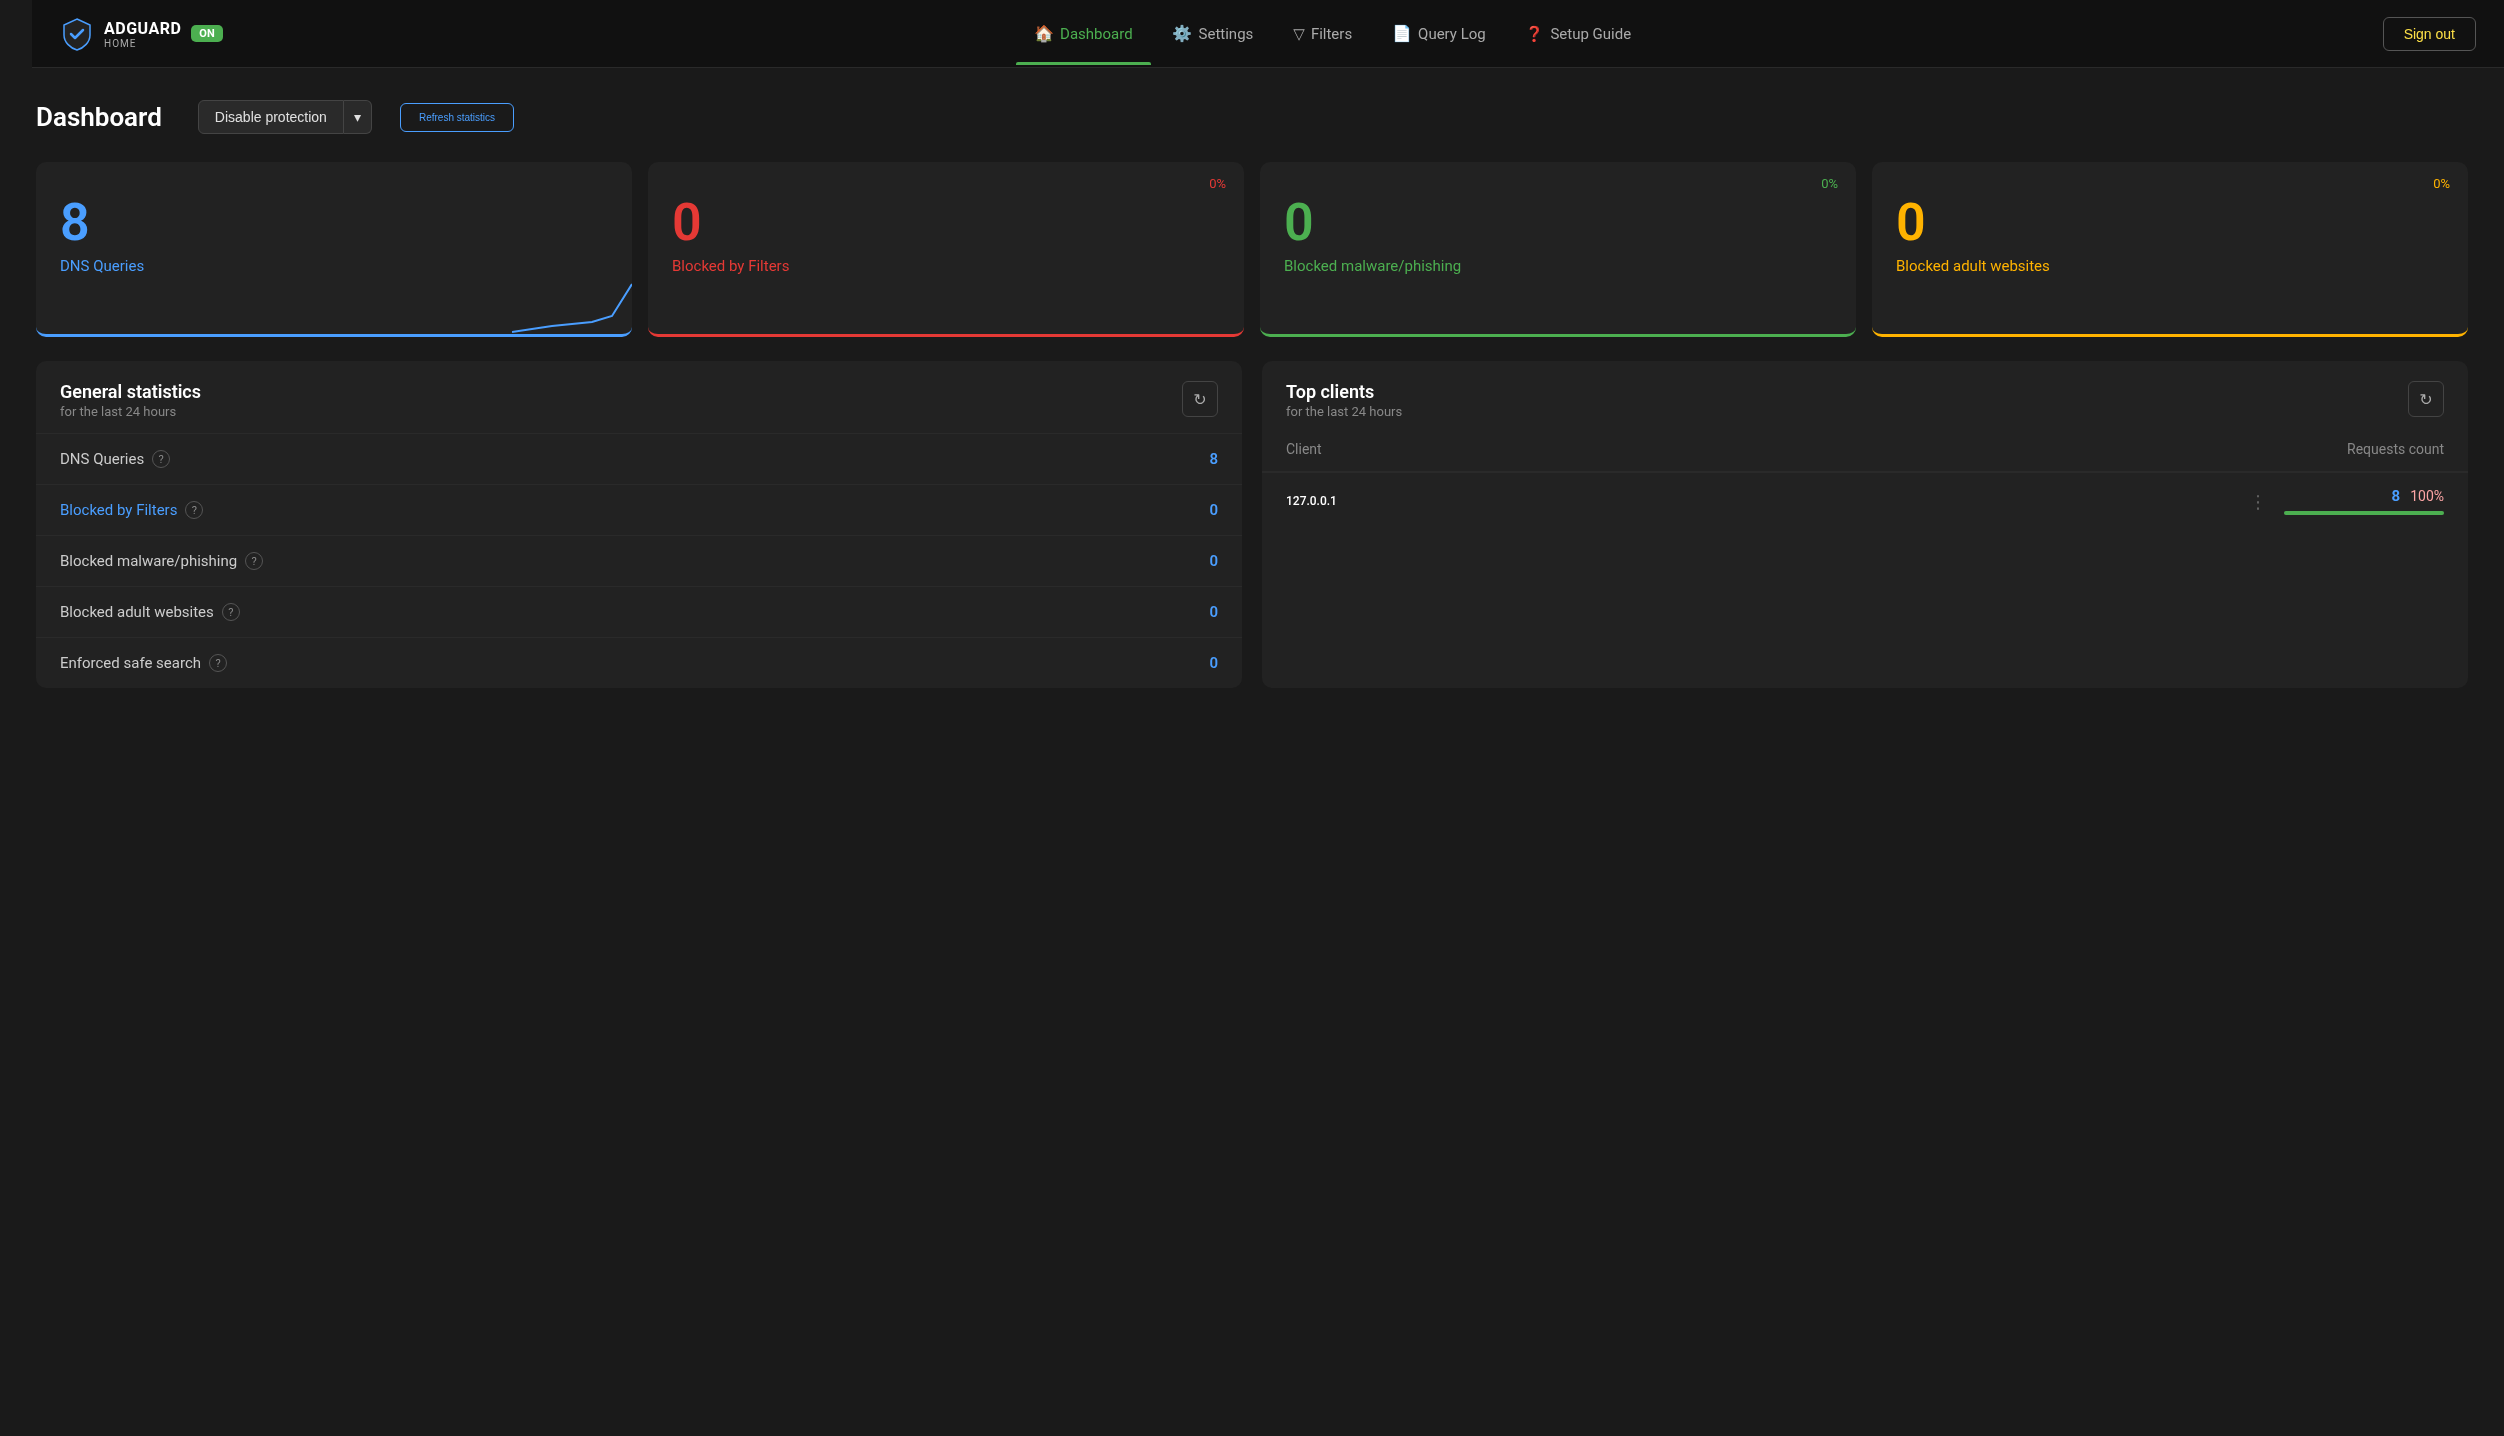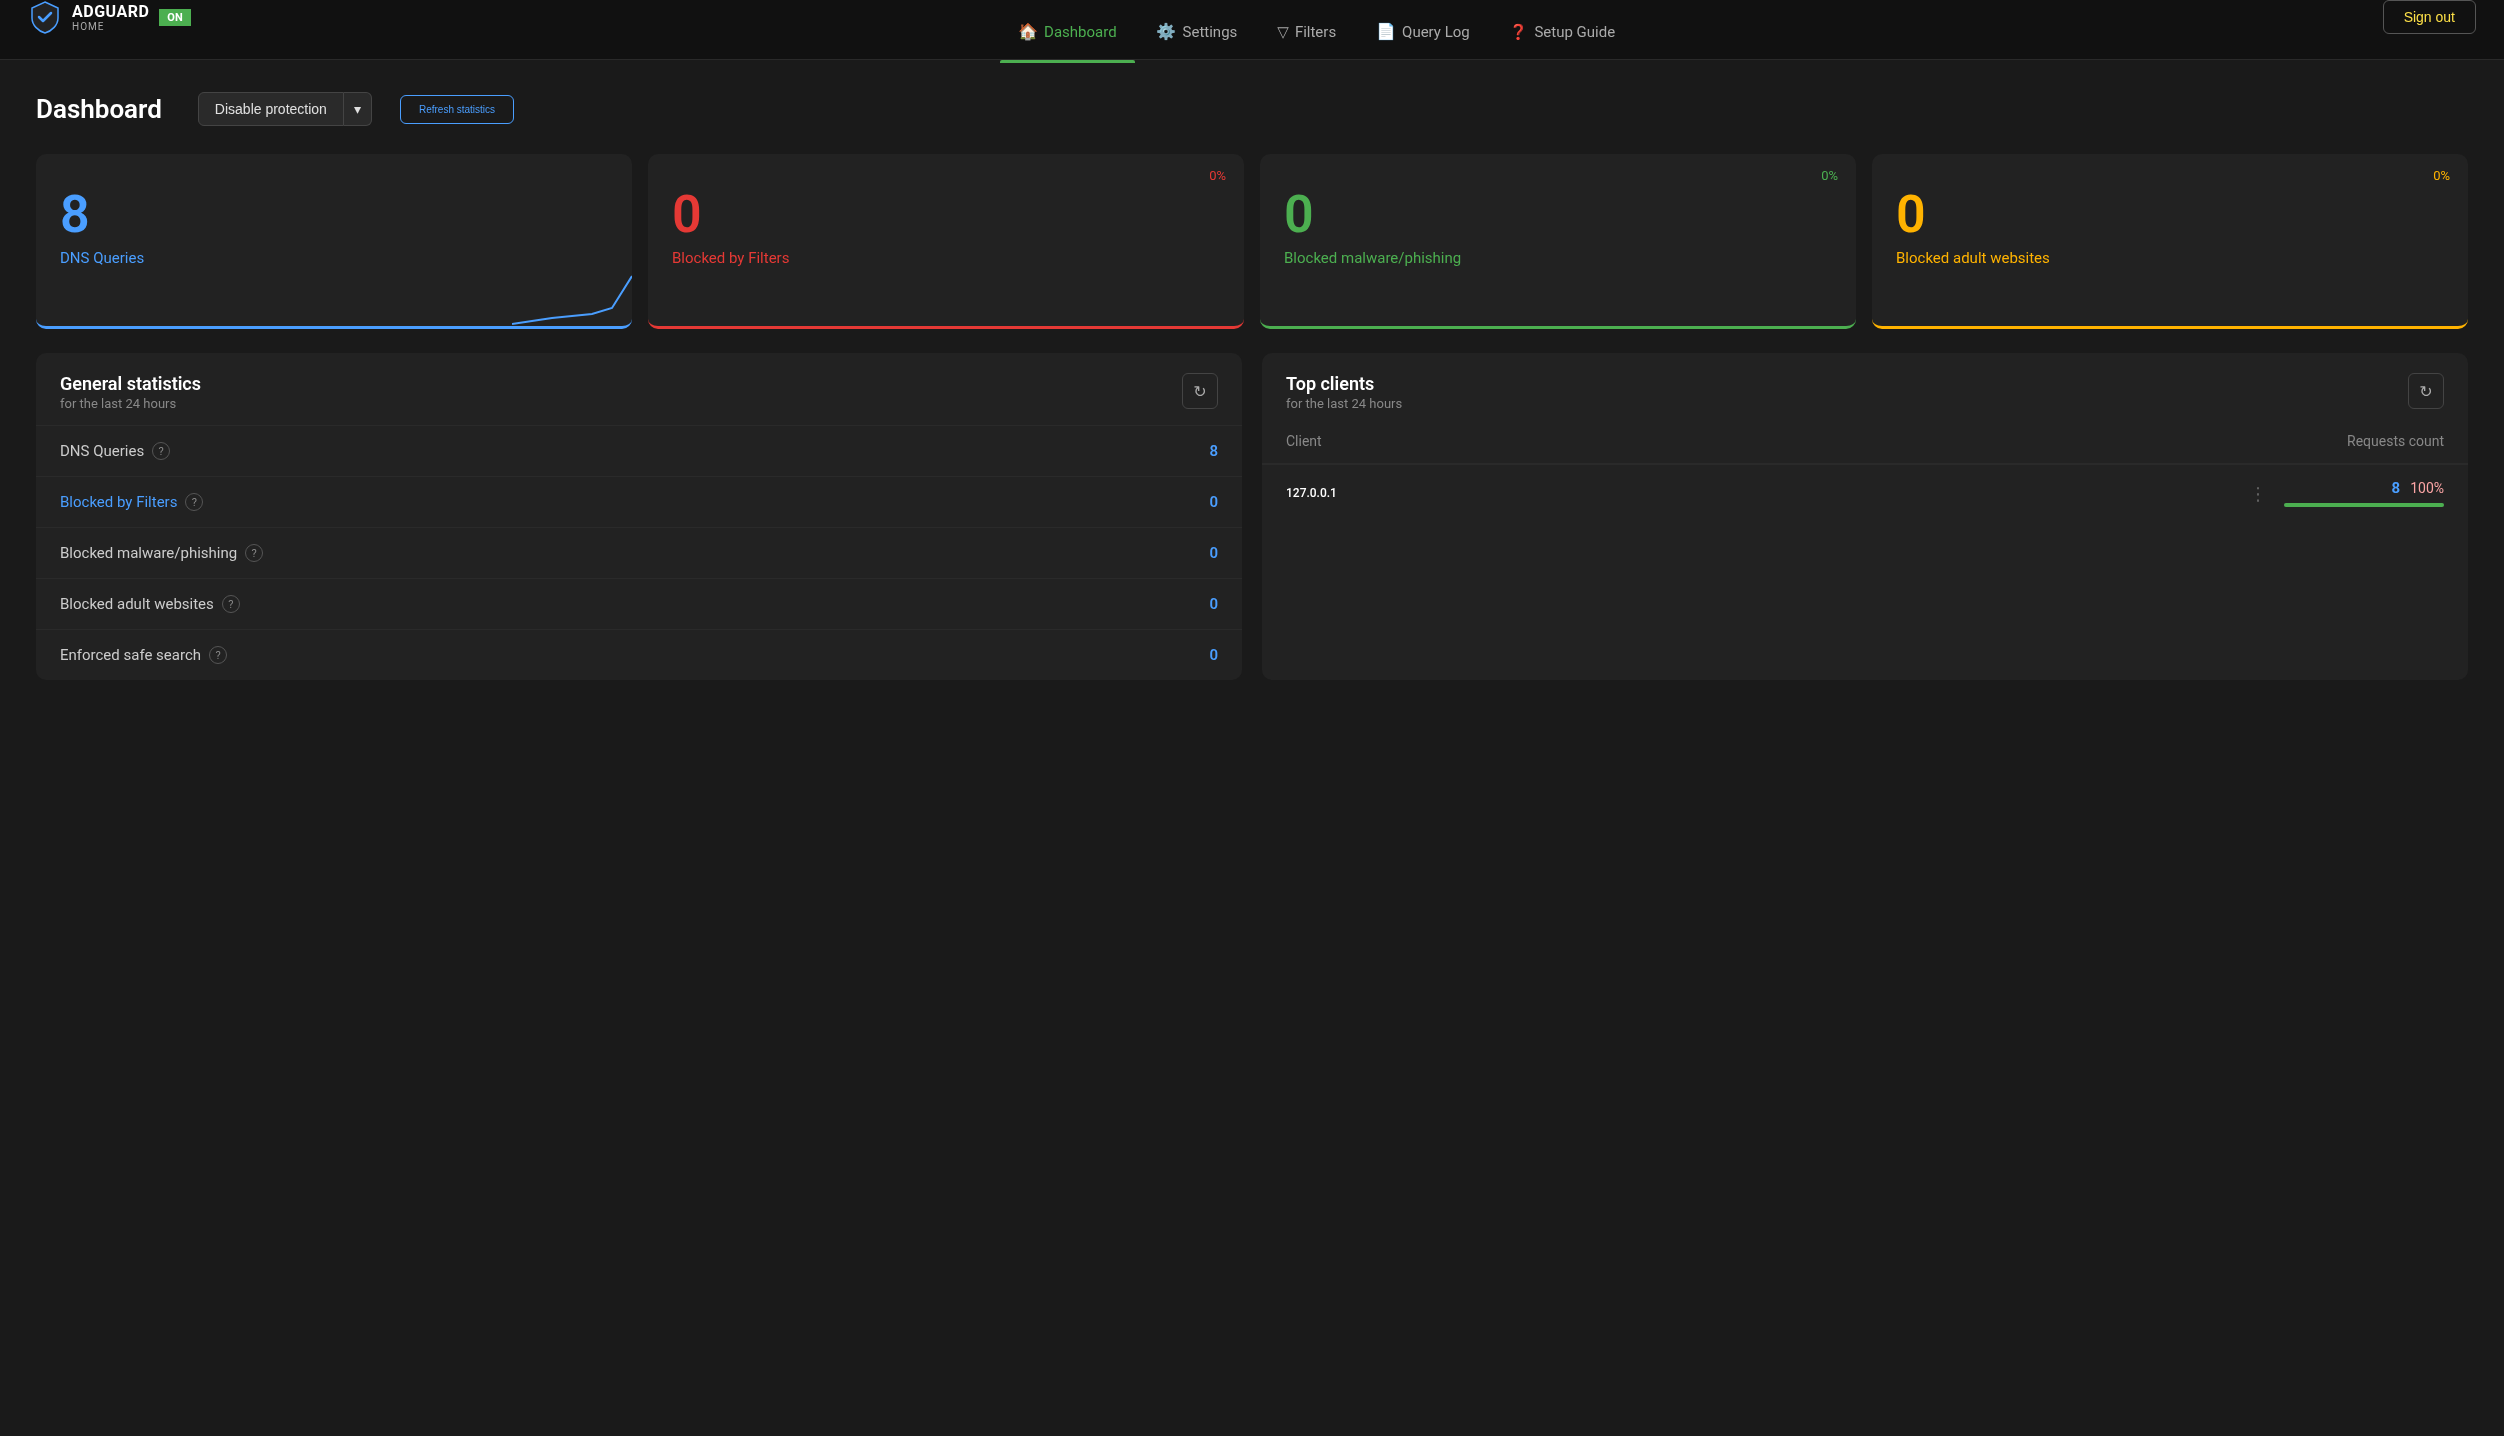--- a/index.html
+++ b/index.html
@@ -9,24 +9,25 @@
       color: #e0e0e0;
       font-family: -apple-system, BlinkMacSystemFont, 'Segoe UI', Roboto, sans-serif;
       min-height: 100vh;
     }
 
     
     .navbar {
       background: #111;
       border-bottom: 1px solid #2a2a2a;
       display: flex;
-      align-items: flex-start;
+      align-items: center;
       padding: 0 28px;
-      height: 60px;
+      height: 68px;
       position: relative;
+      margin-left: 32px;
     }
 
     .brand {
       display: flex;
       align-items: center;
       gap: 10px;
       margin-right: 60px;
     }
 
     .brand-logo {
@@ -51,21 +52,21 @@
       color: #aaa;
       letter-spacing: 1px;
     }
 
     .brand-badge {
       background: #4caf50;
       color: #fff;
       font-size: 11px;
       font-weight: 700;
       padding: 2px 8px;
-      border-radius: 0;
+      border-radius: 5px;
     }
 
     .nav-links {
       display: flex;
       align-items: center;
       gap: 4px;
       flex: 1;
       justify-content: center;
     }
 

